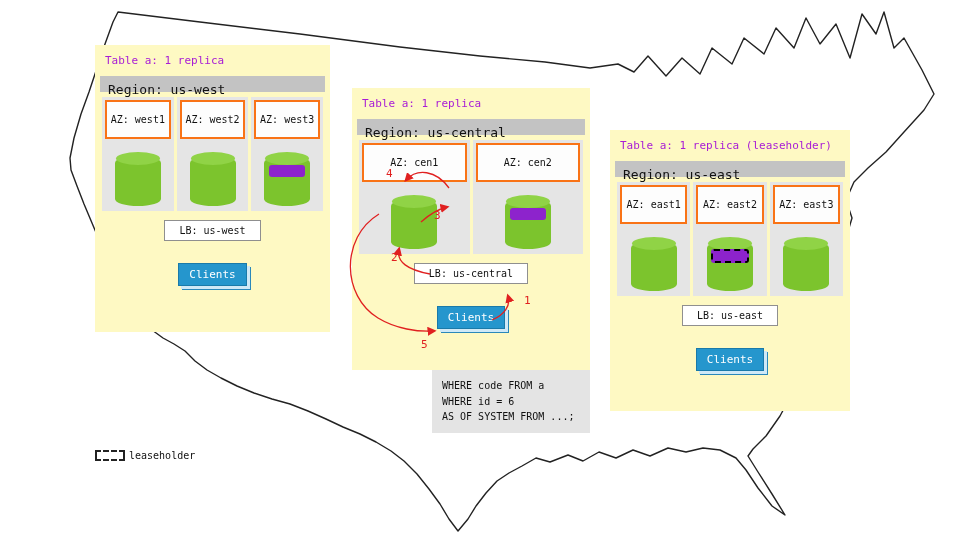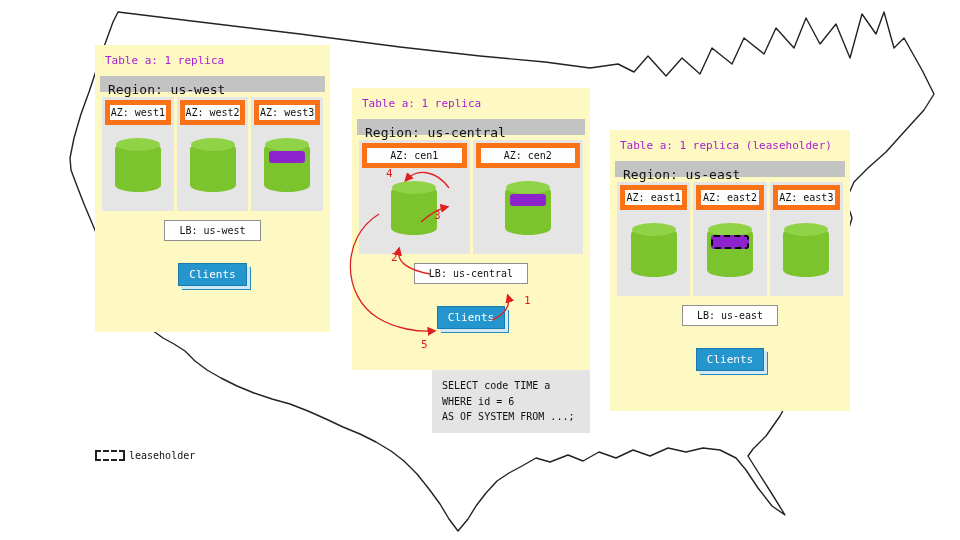--- a/index.html
+++ b/index.html
@@ -14,22 +14,22 @@
   .panel { position:absolute; background:#fef9c3; z-index:1; }
   .panel-west    { left:95px;  top:45px;  width:235px; height:287px; }
   .panel-central { left:352px; top:88px;  width:238px; height:282px; }
   .panel-east    { left:610px; top:130px; width:240px; height:281px; }
 
   .table-label { color:#a81dd6; font-size:11px; padding:9px 0 0 10px; white-space:nowrap; }
   .region-band { margin:9px 5px 0; background:#c3c3c3; height:16px; line-height:28px;
                  padding-left:8px; font-size:13px; color:#111; white-space:nowrap; }
   .az-row { display:flex; gap:3px; margin:5px 7px 0; }
   .az { flex:1; background:#e5e5e5; height:114px; position:relative; }
-  .az-label { margin:3px 3px 0; background:#fdfdfd; border:5px solid #f97316;
-              font-size:10px; text-align:center; padding:2px 0; color:#111; white-space:nowrap; }
+  .az-label { margin:3px 3px 0; background:#fdfdfd; border:2px solid #f97316;
+              font-size:10px; text-align:center; padding:12px 0; color:#111; white-space:nowrap; }
   .cyl { width:46px; height:54px; margin:13px auto 0; position:relative; }
   .cyl-body { position:absolute; left:0; top:4px; width:46px; height:50px;
               background:#7cc42d; border-radius:23px / 7px; }
   .cyl-top  { position:absolute; left:1px; top:0; width:44px; height:13px;
               background:#90d346; border-radius:50%; }
   .replica-band { position:absolute; left:5px; top:13px; width:36px; height:12px;
                   background:#8d23cc; border-radius:3px; z-index:2; }
   .replica-band.leaseholder { border:2px dashed #000; box-sizing:border-box;
                   left:4px; top:12px; width:38px; height:14px; }
   .lb-row { display:flex; justify-content:center; margin-top:9px; }
@@ -167,21 +167,21 @@
   </div>
   <div class="lb-row">
     <div class="lb-box">LB: us-east</div>
   </div>
   <div class="clients-row">
     <div class="clients">Clients</div>
   </div>
 </div>
 
 <div class="sql-block">
-  <div>SELECT code TIME a</div>
+  <div>WHERE code FROM a</div>
   <div>WHERE id = 6</div>
   <div>AS OF SYSTEM FROM ...;</div>
 </div>
 
 <svg class="arrow-svg" width="960" height="540" viewBox="0 0 960 540">
   <defs>
     <marker id="ah" markerWidth="7" markerHeight="7" refX="5" refY="3.5" orient="auto">
       <path d="M0,0 L7,3.5 L0,7 Z" fill="#e02020"></path>
     </marker>
   </defs>

